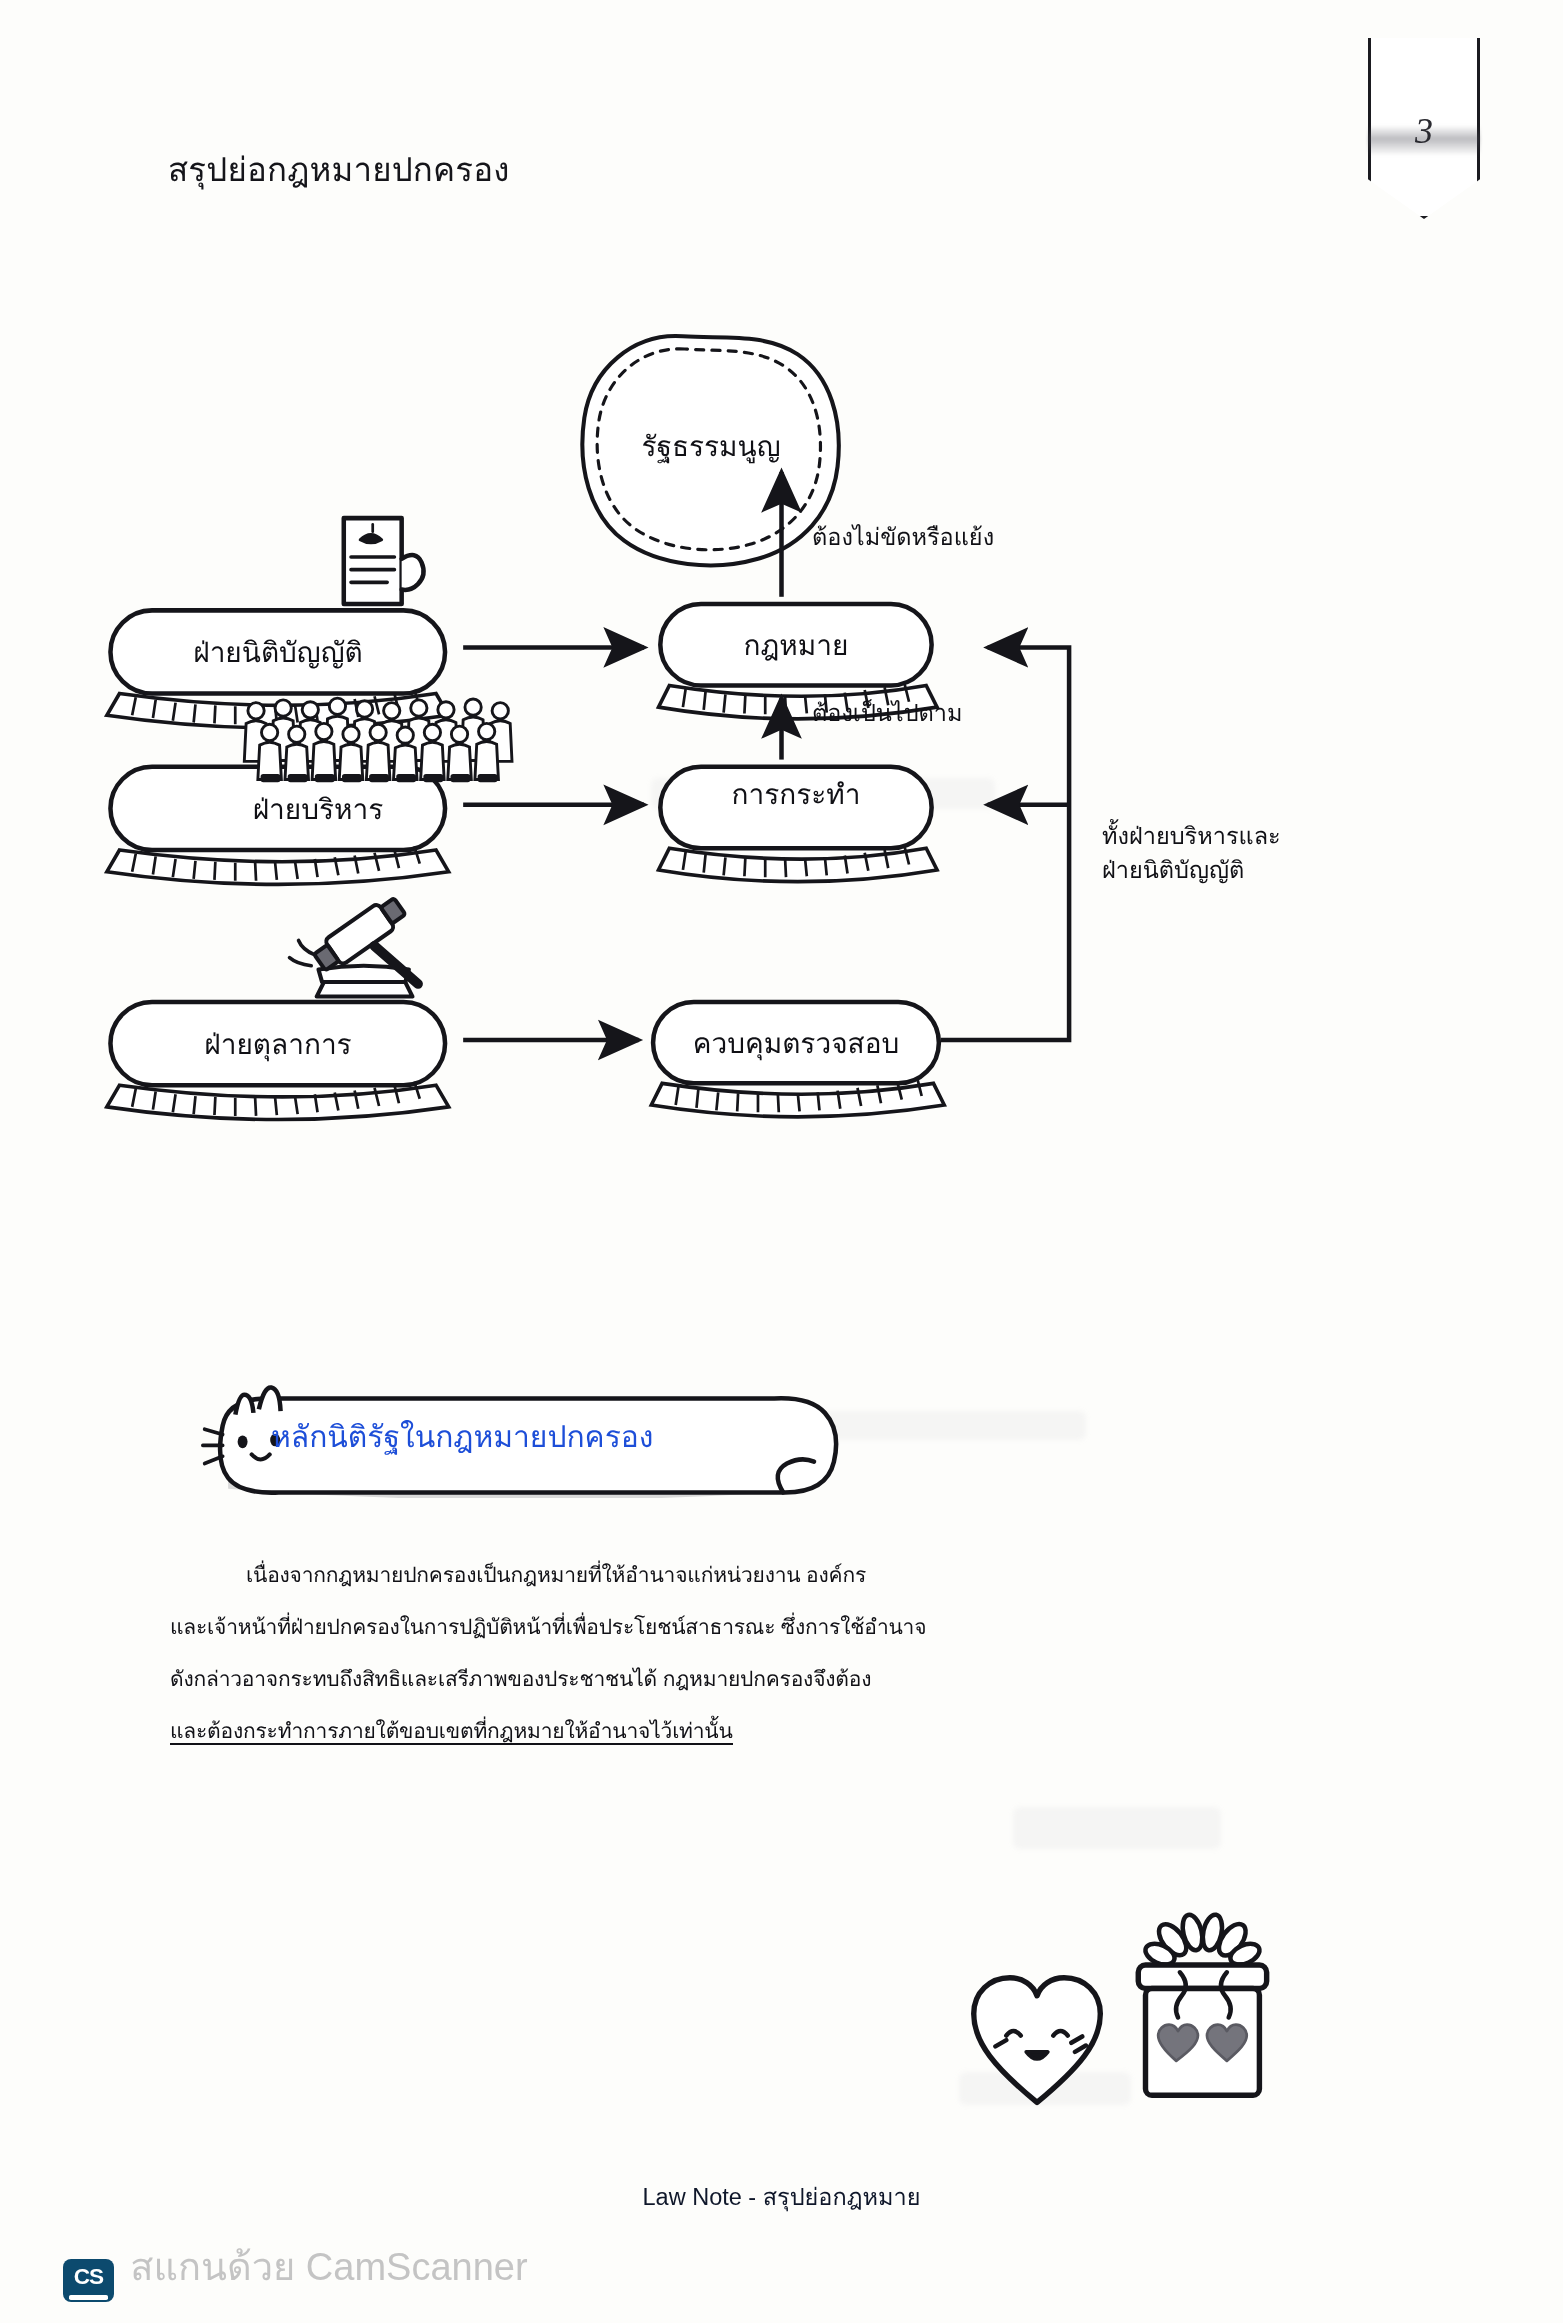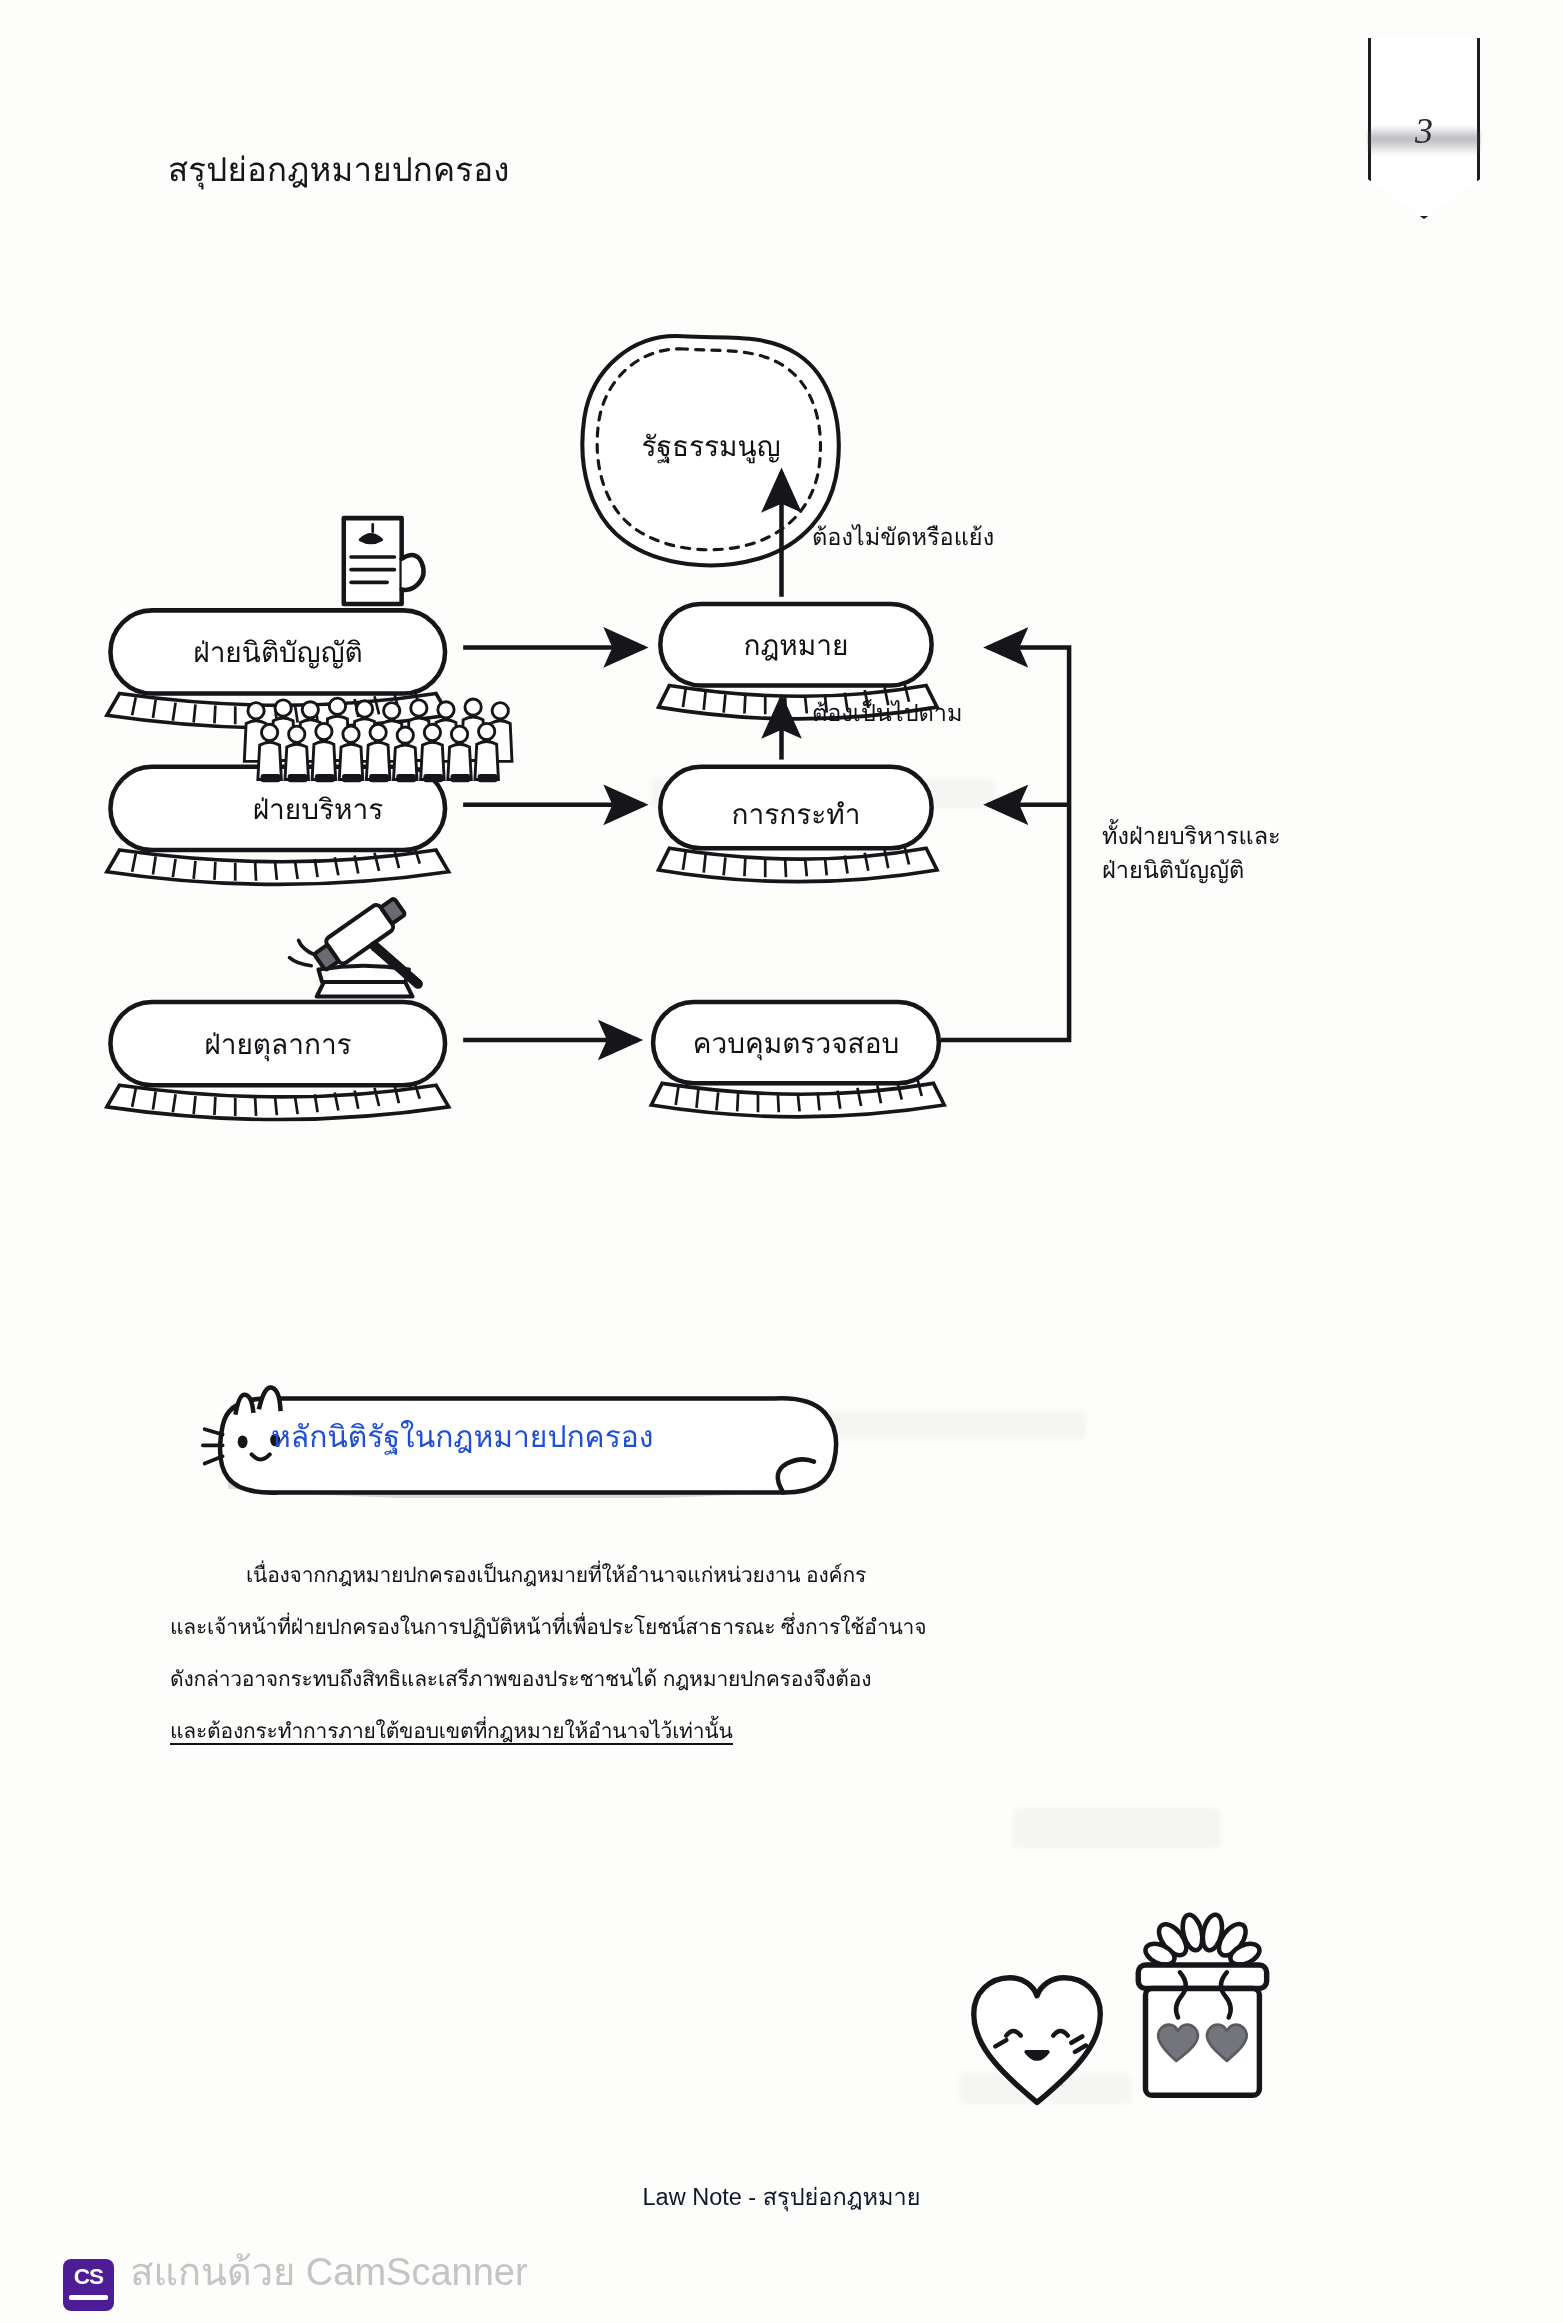--- a/index.html
+++ b/index.html
@@ -152,23 +152,23 @@
   #camscanner-watermark {
     position: absolute;
     left: 63px;
     top: 2231px;
     display: flex;
     align-items: center;
     gap: 16.3px;
   }
   #camscanner-watermark .cs-logo {
     width: 51px;
-    height: 52px;
+    height: 43px;
     border-radius: 8.1px;
-    background: #4c1d95;
+    background: #0c4a6e;
     position: relative;
     margin-top: 28px;
   }
   #camscanner-watermark .cs-logo .cs-logo-text {
     position: absolute;
     left: 0; right: 0; top: 5.4px;
     text-align: center;
     font-size: 22.6px;
     font-weight: bold;
     color: #ffffff;
@@ -375,21 +375,21 @@
 
         <path d="M348,806 q-14,-6 -18,-16 M344,818 q-16,-2 -24,-9" stroke-width="4" fill="none"></path>
       </g>
     </svg>
 
     <div class="node-label" style="left:711px; top:220px;">รัฐธรรมนูญ</div>
     <div class="node-label" style="left:278px; top:426px;">ฝ่ายนิติบัญญัติ</div>
     <div class="node-label" style="left:278px; top:583px;margin-left:40px;">ฝ่ายบริหาร</div>
     <div class="node-label" style="left:278px; top:818px;">ฝ่ายตุลาการ</div>
     <div class="node-label" style="left:796px; top:419px;">กฎหมาย</div>
-    <div class="node-label" style="left:796px; top:588px;">การกระทำ</div>
+    <div class="node-label" style="left:796px; top:568px;">การกระทำ</div>
     <div class="node-label" style="left:796px; top:817px;">ควบคุมตรวจสอบ</div>
 
     <div class="edge-label" style="left:812px; top:294px;">ต้องไม่ขัดหรือแย้ง</div>
     <div class="edge-label" style="left:812px; top:470px;">ต้องเป็นไปตาม</div>
     <div class="edge-label" style="left:1102px; top:593px;">
       <div>ทั้งฝ่ายบริหารและ</div>
       <div>ฝ่ายนิติบัญญัติ</div>
     </div>
   </div>
 

